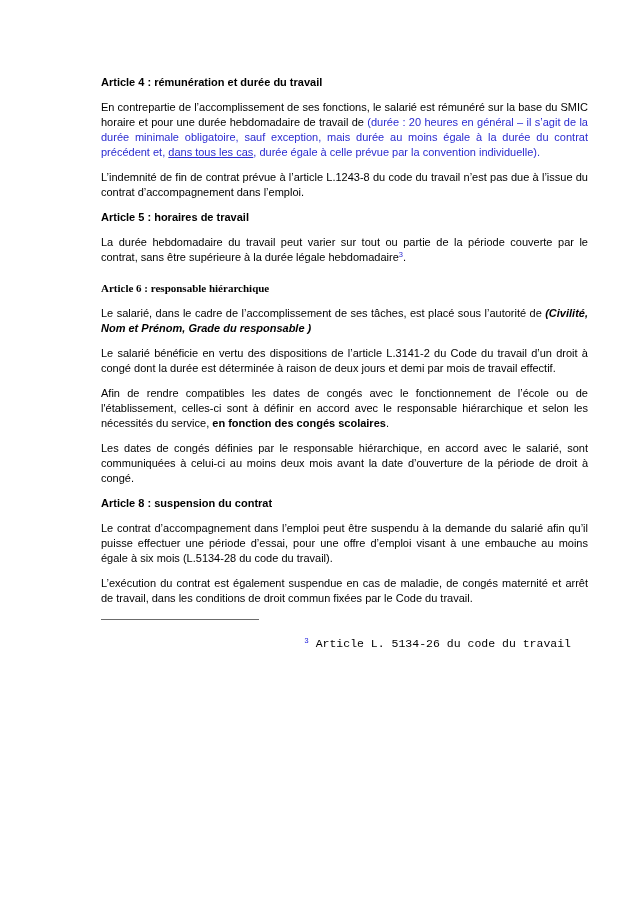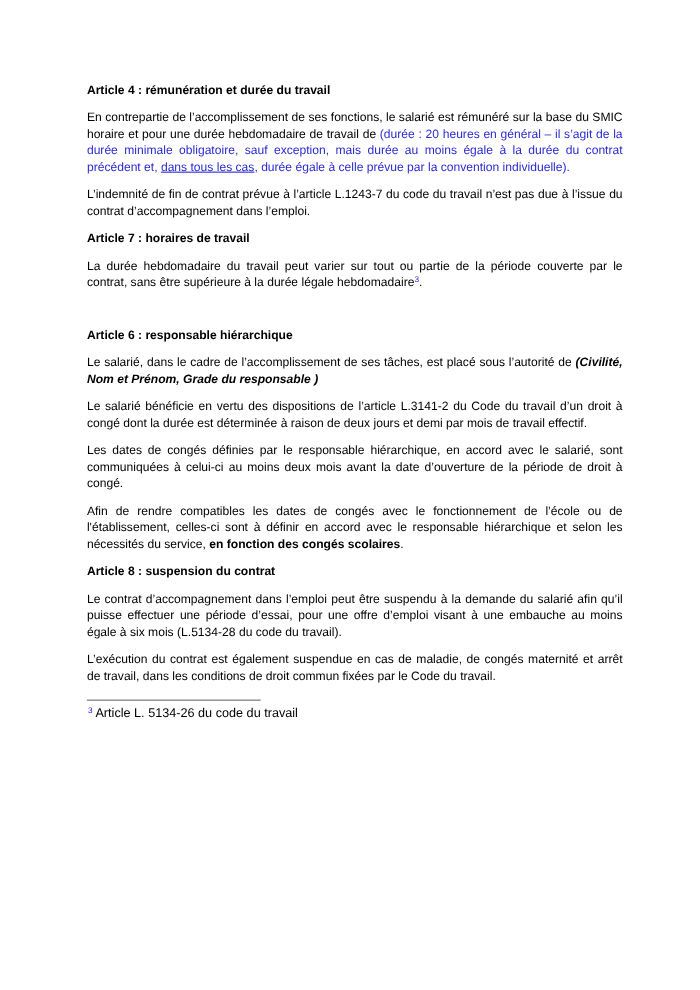--- a/index.html
+++ b/index.html
@@ -8,81 +8,81 @@
     --ink:#000000;
     --paper:#ffffff;
   }
   html,body{margin:0;padding:0;background:#ffffff;}
   .page{
     position:relative;
     width:636px;
     height:900px;
     background:var(--paper);
     box-sizing:border-box;
-    padding:75px 74px 0 79px;
+    padding:75px 74px 0 101px;
     overflow:hidden;
     font-family:"Liberation Sans", sans-serif;
     font-size:11px;
     line-height:15px;
     color:var(--ink);
   }
   .doc-content{width:487px;}
   .heading{
     margin:0 0 10px 0;
     font-weight:bold;
     text-align:left;
   }
   .para{
     margin:0 0 10px 0;
     text-align:justify;
   }
-  .extra-top{margin-top:33px;}
+  .extra-top{margin-top:16px;font-family:Liberation Serif, serif;}
   .r-n{color:var(--ink);}
   .r-b{color:var(--blue);}
   .r-bu{color:var(--blue);text-decoration:underline;}
   .r-bold{font-weight:bold;}
   .r-bi{font-weight:bold;font-style:italic;}
   sup.r-sup, sup.r-supb{
     font-size:7.5px;
     line-height:0;
     vertical-align:baseline;
     position:relative;
     top:-4px;
   }
   sup.r-supb{color:var(--blue);}
   .foot-rule{
     width:158px;
     height:0;
     border-top:1px solid #6b6b6b;
     margin:13px 0 5px 0;
   }
   .footnote{
-    margin:1px;
-    font-family:Liberation Sans, sans-serif;
+    margin:17px;
+    font-family:Liberation Mono, monospace;
     font-size:11.5px;
     line-height:14px;
     color:var(--fblue);
-    text-align:left;
+    text-align:right;
   }
   .footnote sup{color:var(--fblue);}
 </style>
 </head>
 <body>
 
 <div class="page">
   <div class="doc-content">
       <p class="heading">Article 4 : rémunération et durée du travail</p>
       <p class="para"><span class="r-n">En contrepartie de l’accomplissement de ses fonctions, le salarié est rémunéré sur la base du SMIC horaire et pour une durée hebdomadaire de travail de </span><span class="r-b">(durée : 20 heures en général – il s’agit de la durée minimale obligatoire, sauf exception, mais durée au moins égale à la durée du contrat précédent et, </span><span class="r-bu">dans tous les cas</span><span class="r-b">, durée égale à celle prévue par la convention individuelle).</span></p>
-      <p class="para"><span class="r-n">L’indemnité de fin de contrat prévue à l’article L.1243-7 du code du travail n’est pas due à l’issue du contrat d’accompagnement dans l’emploi.</span></p>
-      <p class="heading">Article 7 : horaires de travail</p>
+      <p class="para"><span class="r-n">L’indemnité de fin de contrat prévue à l’article L.1243-8 du code du travail n’est pas due à l’issue du contrat d’accompagnement dans l’emploi.</span></p>
+      <p class="heading">Article 5 : horaires de travail</p>
       <p class="para"><span class="r-n">La durée hebdomadaire du travail peut varier sur tout ou partie de la période couverte par le contrat, sans être supérieure à la durée légale hebdomadaire</span><sup class="r-supb">3</sup><span class="r-n">.</span></p>
       <p class="heading extra-top">Article 6 : responsable hiérarchique</p>
       <p class="para"><span class="r-n">Le salarié, dans le cadre de l’accomplissement de ses tâches, est placé sous l’autorité de </span><span class="r-bi">(Civilité, Nom et Prénom, Grade du responsable )</span></p>
       <p class="para"><span class="r-n">Le salarié bénéficie en vertu des dispositions de l’article L.3141-2 du Code du travail d’un droit à congé dont la durée est déterminée à raison de deux jours et demi par mois de travail effectif.</span></p>
+      <p class="para"><span class="r-n">Afin de rendre compatibles les dates de congés avec le fonctionnement de l’école ou de l'établissement, celles-ci sont à définir en accord avec le responsable hiérarchique et selon les nécessités du service, </span><span class="r-bold">en fonction des congés scolaires</span><span class="r-n">.</span></p>
       <p class="para"><span class="r-n">Les dates de congés définies par le responsable hiérarchique, en accord avec le salarié, sont communiquées à celui-ci au moins deux mois avant la date d’ouverture de la période de droit à congé.</span></p>
-      <p class="para"><span class="r-n">Afin de rendre compatibles les dates de congés avec le fonctionnement de l’école ou de l'établissement, celles-ci sont à définir en accord avec le responsable hiérarchique et selon les nécessités du service, </span><span class="r-bold">en fonction des congés scolaires</span><span class="r-n">.</span></p>
       <p class="heading">Article 8 : suspension du contrat</p>
       <p class="para"><span class="r-n">Le contrat d’accompagnement dans l’emploi peut être suspendu à la demande du salarié afin qu’il puisse effectuer une période d’essai, pour une offre d’emploi visant à une embauche au moins égale à six mois (L.5134-28 du code du travail).</span></p>
       <p class="para"><span class="r-n">L’exécution du contrat est également suspendue en cas de maladie, de congés maternité et arrêt de travail, dans les conditions de droit commun fixées par le Code  du travail.</span></p>
       <div class="foot-rule"></div>
       <p class="footnote"><sup class="r-sup">3</sup><span class="r-n"> Article L. 5134-26 du code du travail</span></p>
     </div>
 </div>
 
 </body></html>

